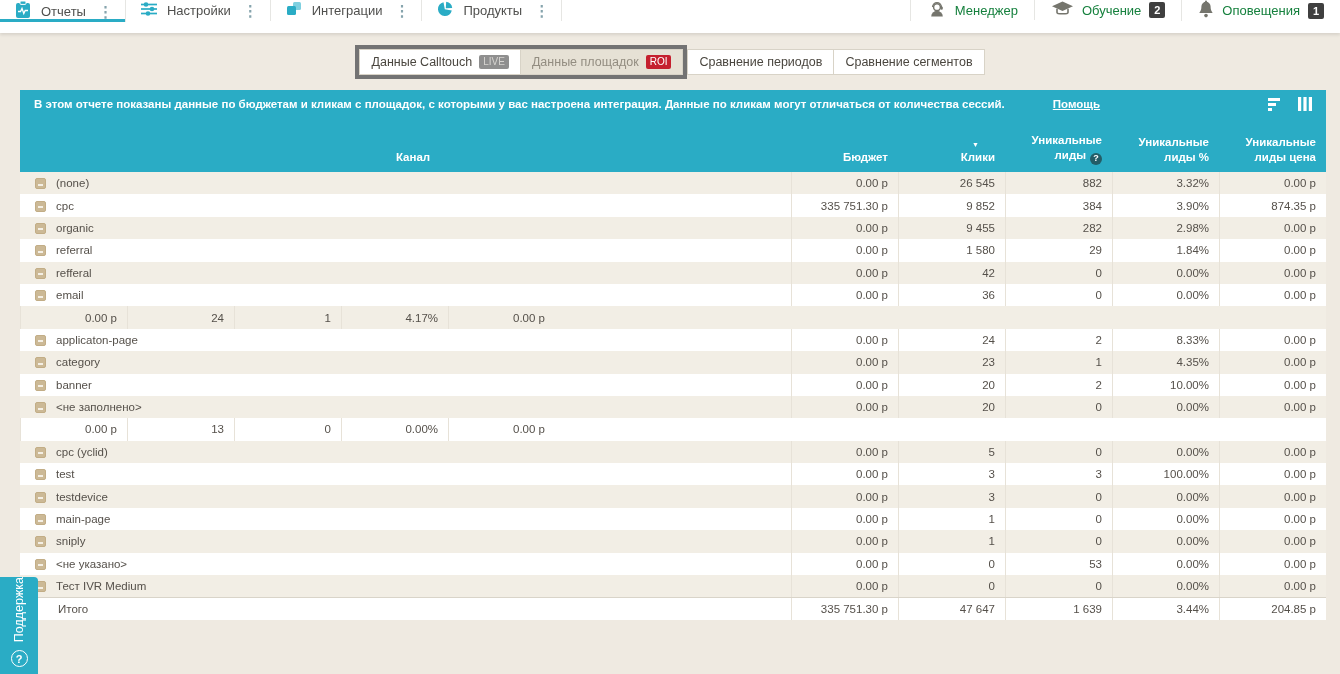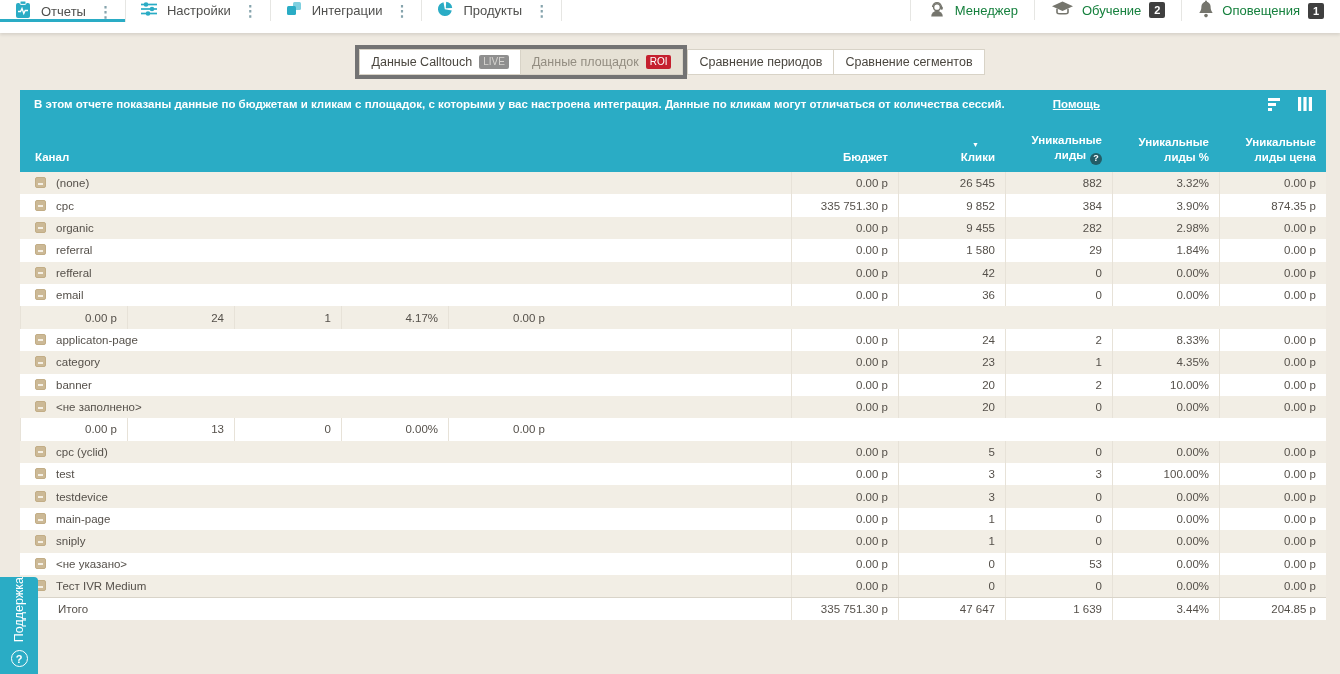--- a/index.html
+++ b/index.html
@@ -32,31 +32,31 @@
 
   
   .report { margin:0 20px; width:1306px; }
   .infobar { background:#2aacc5; height:28px; display:flex; align-items:center; padding:0 14px; }
   .infobar .itext { color:#fff; font-weight:bold; font-size:11.5px; white-space:nowrap; }
   .infobar .ilink { color:#fff; font-weight:bold; font-size:11.5px; text-decoration:underline; margin-left:5px; cursor:pointer;padding-left:43px; }
   .infobar .ispacer { flex:1; }
   .ibtn { margin-left:16px; cursor:pointer; display:flex; align-items:center; }
 
   .thead { background:#2aacc5; height:54px; display:flex; align-items:flex-end; color:#fff; }
-  .th { font-weight:bold; font-size:11.5px; padding-bottom:7px; line-height:1.3; }
+  .th { font-weight:bold; font-size:11.5px; padding-bottom:7px; line-height:1.3;text-align:center; }
   .th.channel { flex:1; padding-left:15px; }
   .th.num { width:107px; text-align:right; padding-right:10px; }
   .arrow { display:block; font-size:7px; line-height:7px; margin:0 16px 2px 0; }
   .qmark { display:inline-flex; width:12px; height:12px; border-radius:50%; background:rgba(30,30,25,0.55);
            color:#fff; font-size:9px; font-weight:bold; align-items:center; justify-content:center;
            vertical-align:-2px; margin-left:4px; cursor:pointer; }
 
   .trow { display:flex; align-items:center; height:22.4px; background:#fff; font-size:11.5px; cursor:pointer; }
   .tbody .trow:nth-child(odd) { background:#f2eee5; }
-  .td.channel { flex:1; display:flex; align-items:flex-start; gap:10px; padding-left:15px; min-width:0; }
+  .td.channel { flex:1; display:flex; align-items:flex-end; gap:10px; padding-left:15px; min-width:0; }
   .td.num { width:107px; text-align:right; padding-right:10px; border-left:1px solid #e7e2d8; align-self:stretch;
             display:flex; align-items:center; justify-content:flex-end; white-space:nowrap; }
   .rowicon { width:11px; height:11px; background:#ccb996; border:1px solid #c2ad86; border-radius:2px;
              position:relative; flex:none; cursor:pointer; }
   .rowicon::after { content:""; position:absolute; left:2px; right:2px; top:4.5px; height:2px; background:#f4efe4; }
   .trow.total { border-top:1px solid #d9d4c9; background:#fff; height:23px; }
   .trow.total .td.channel { padding-left:38px; }
 
   
   .support { position:fixed; left:0; bottom:0; width:38px; height:97px; background:#2aacc5;

